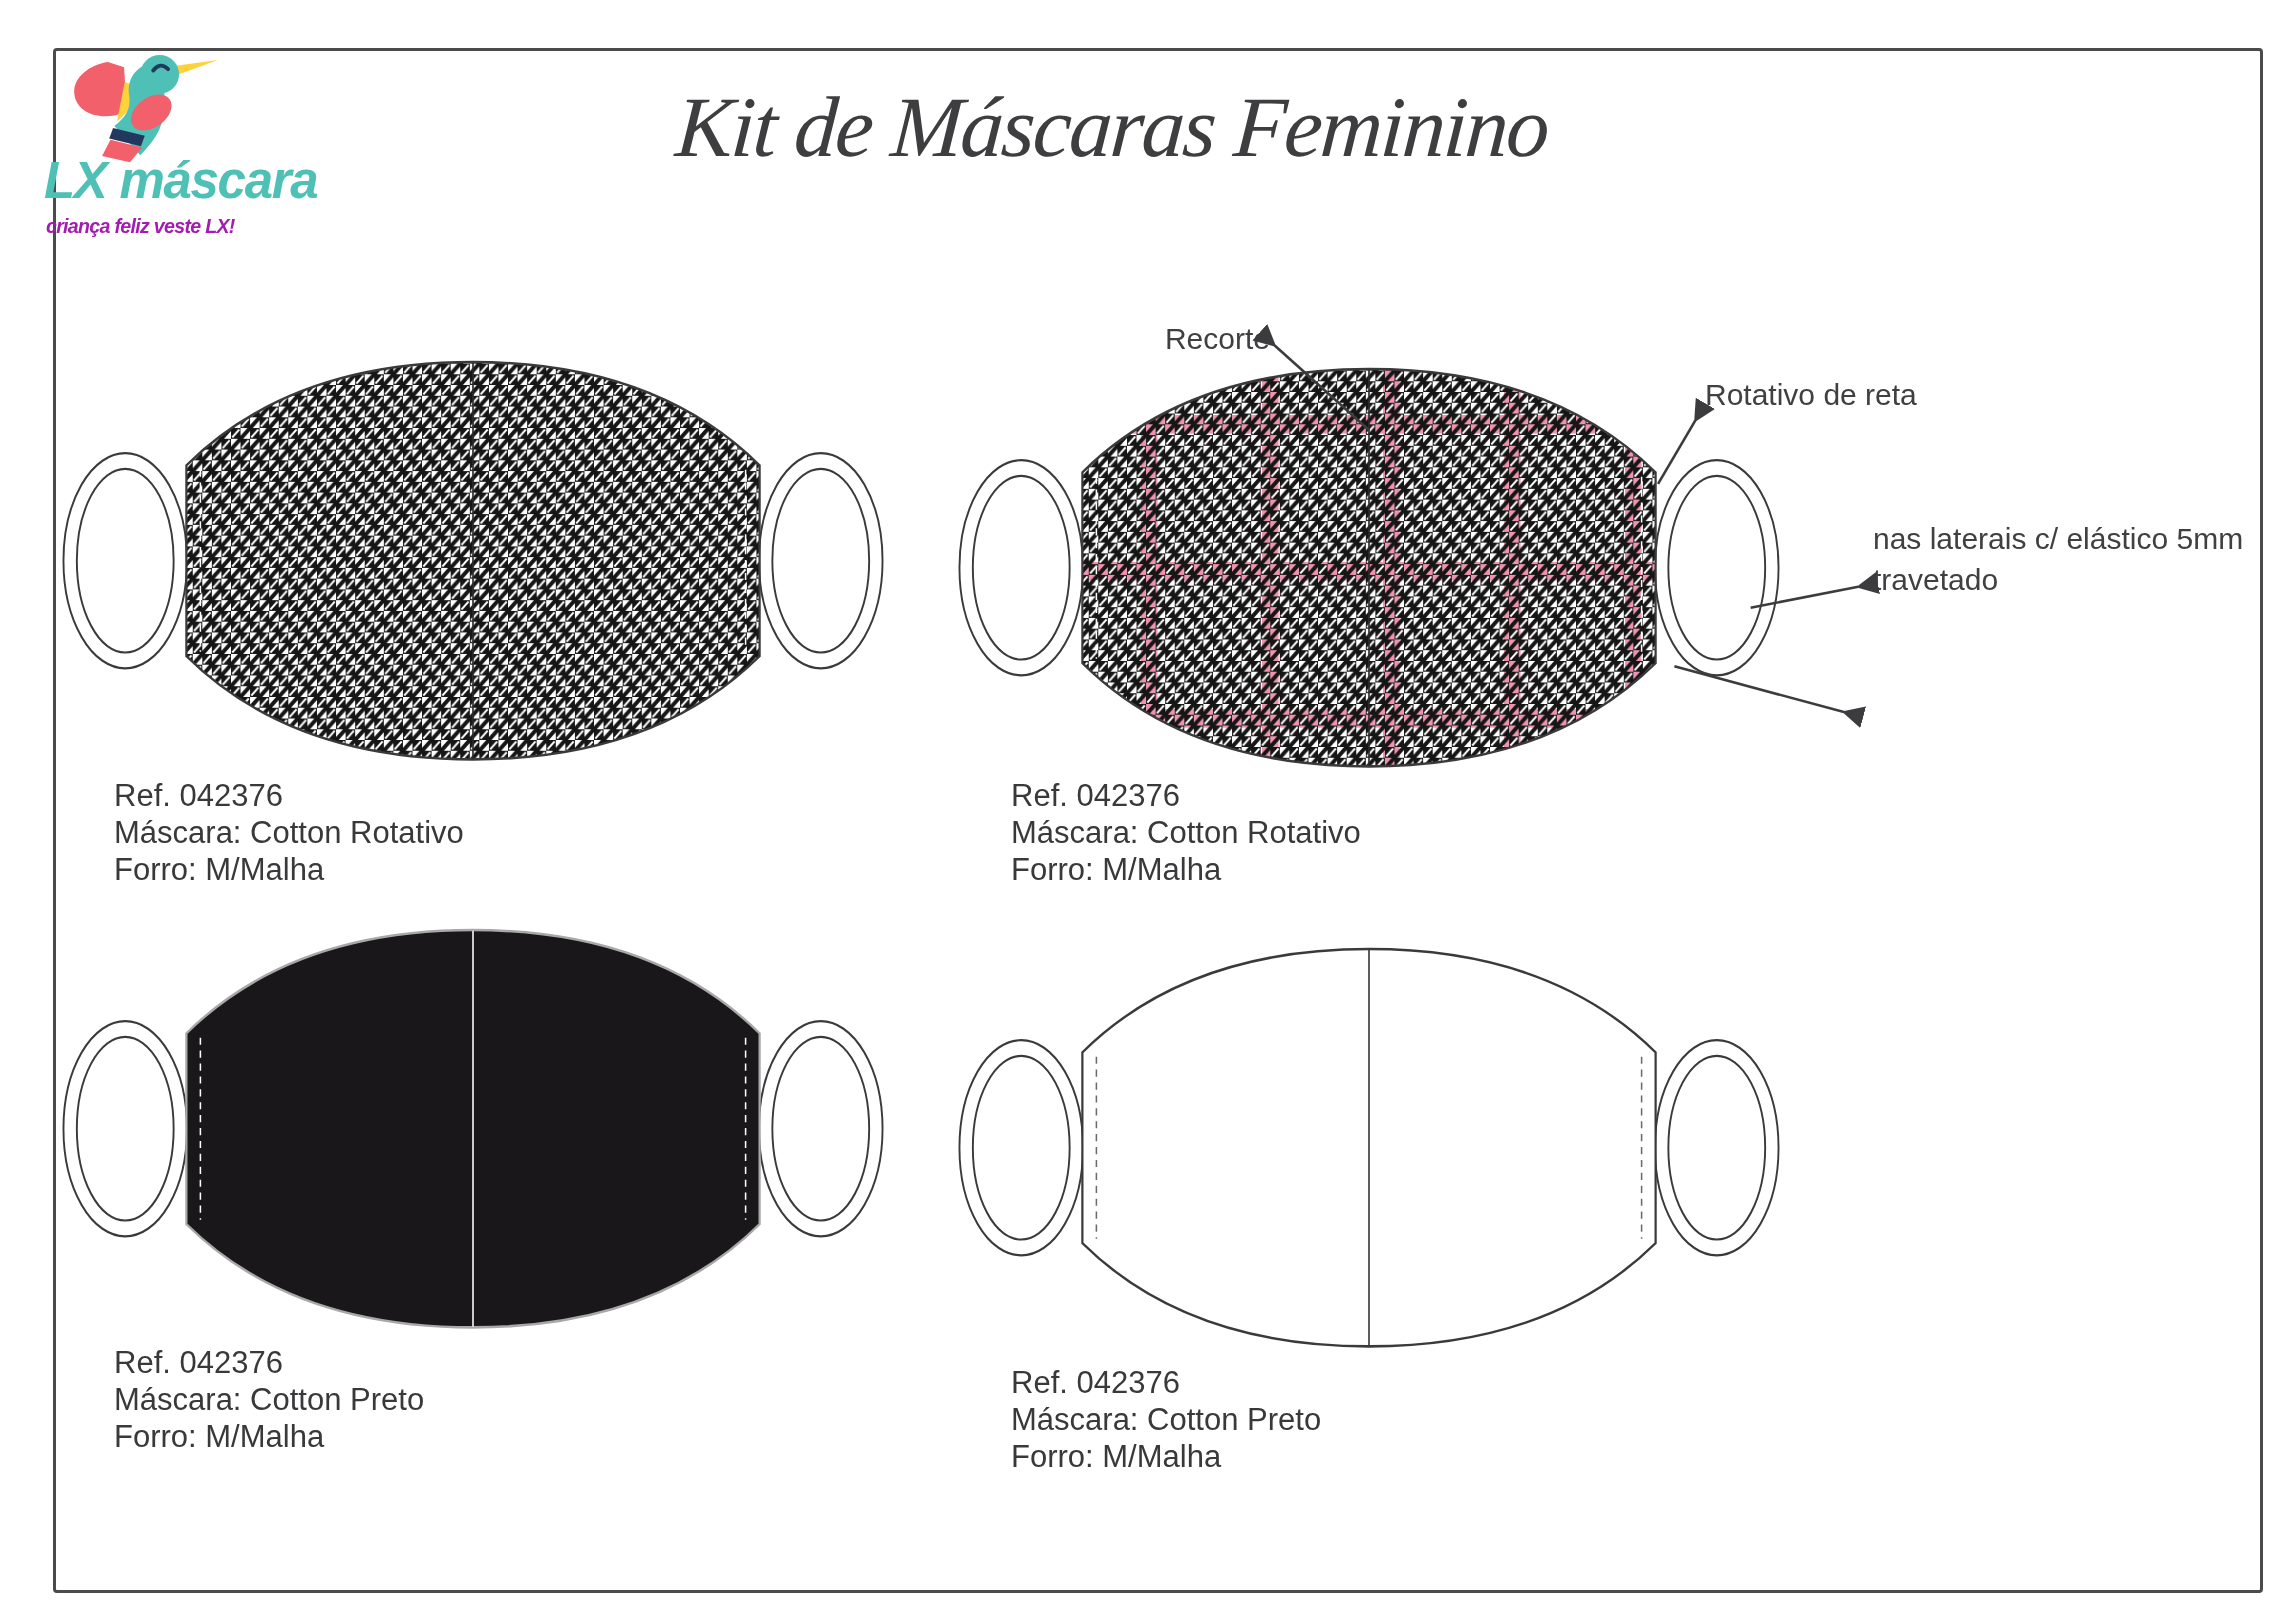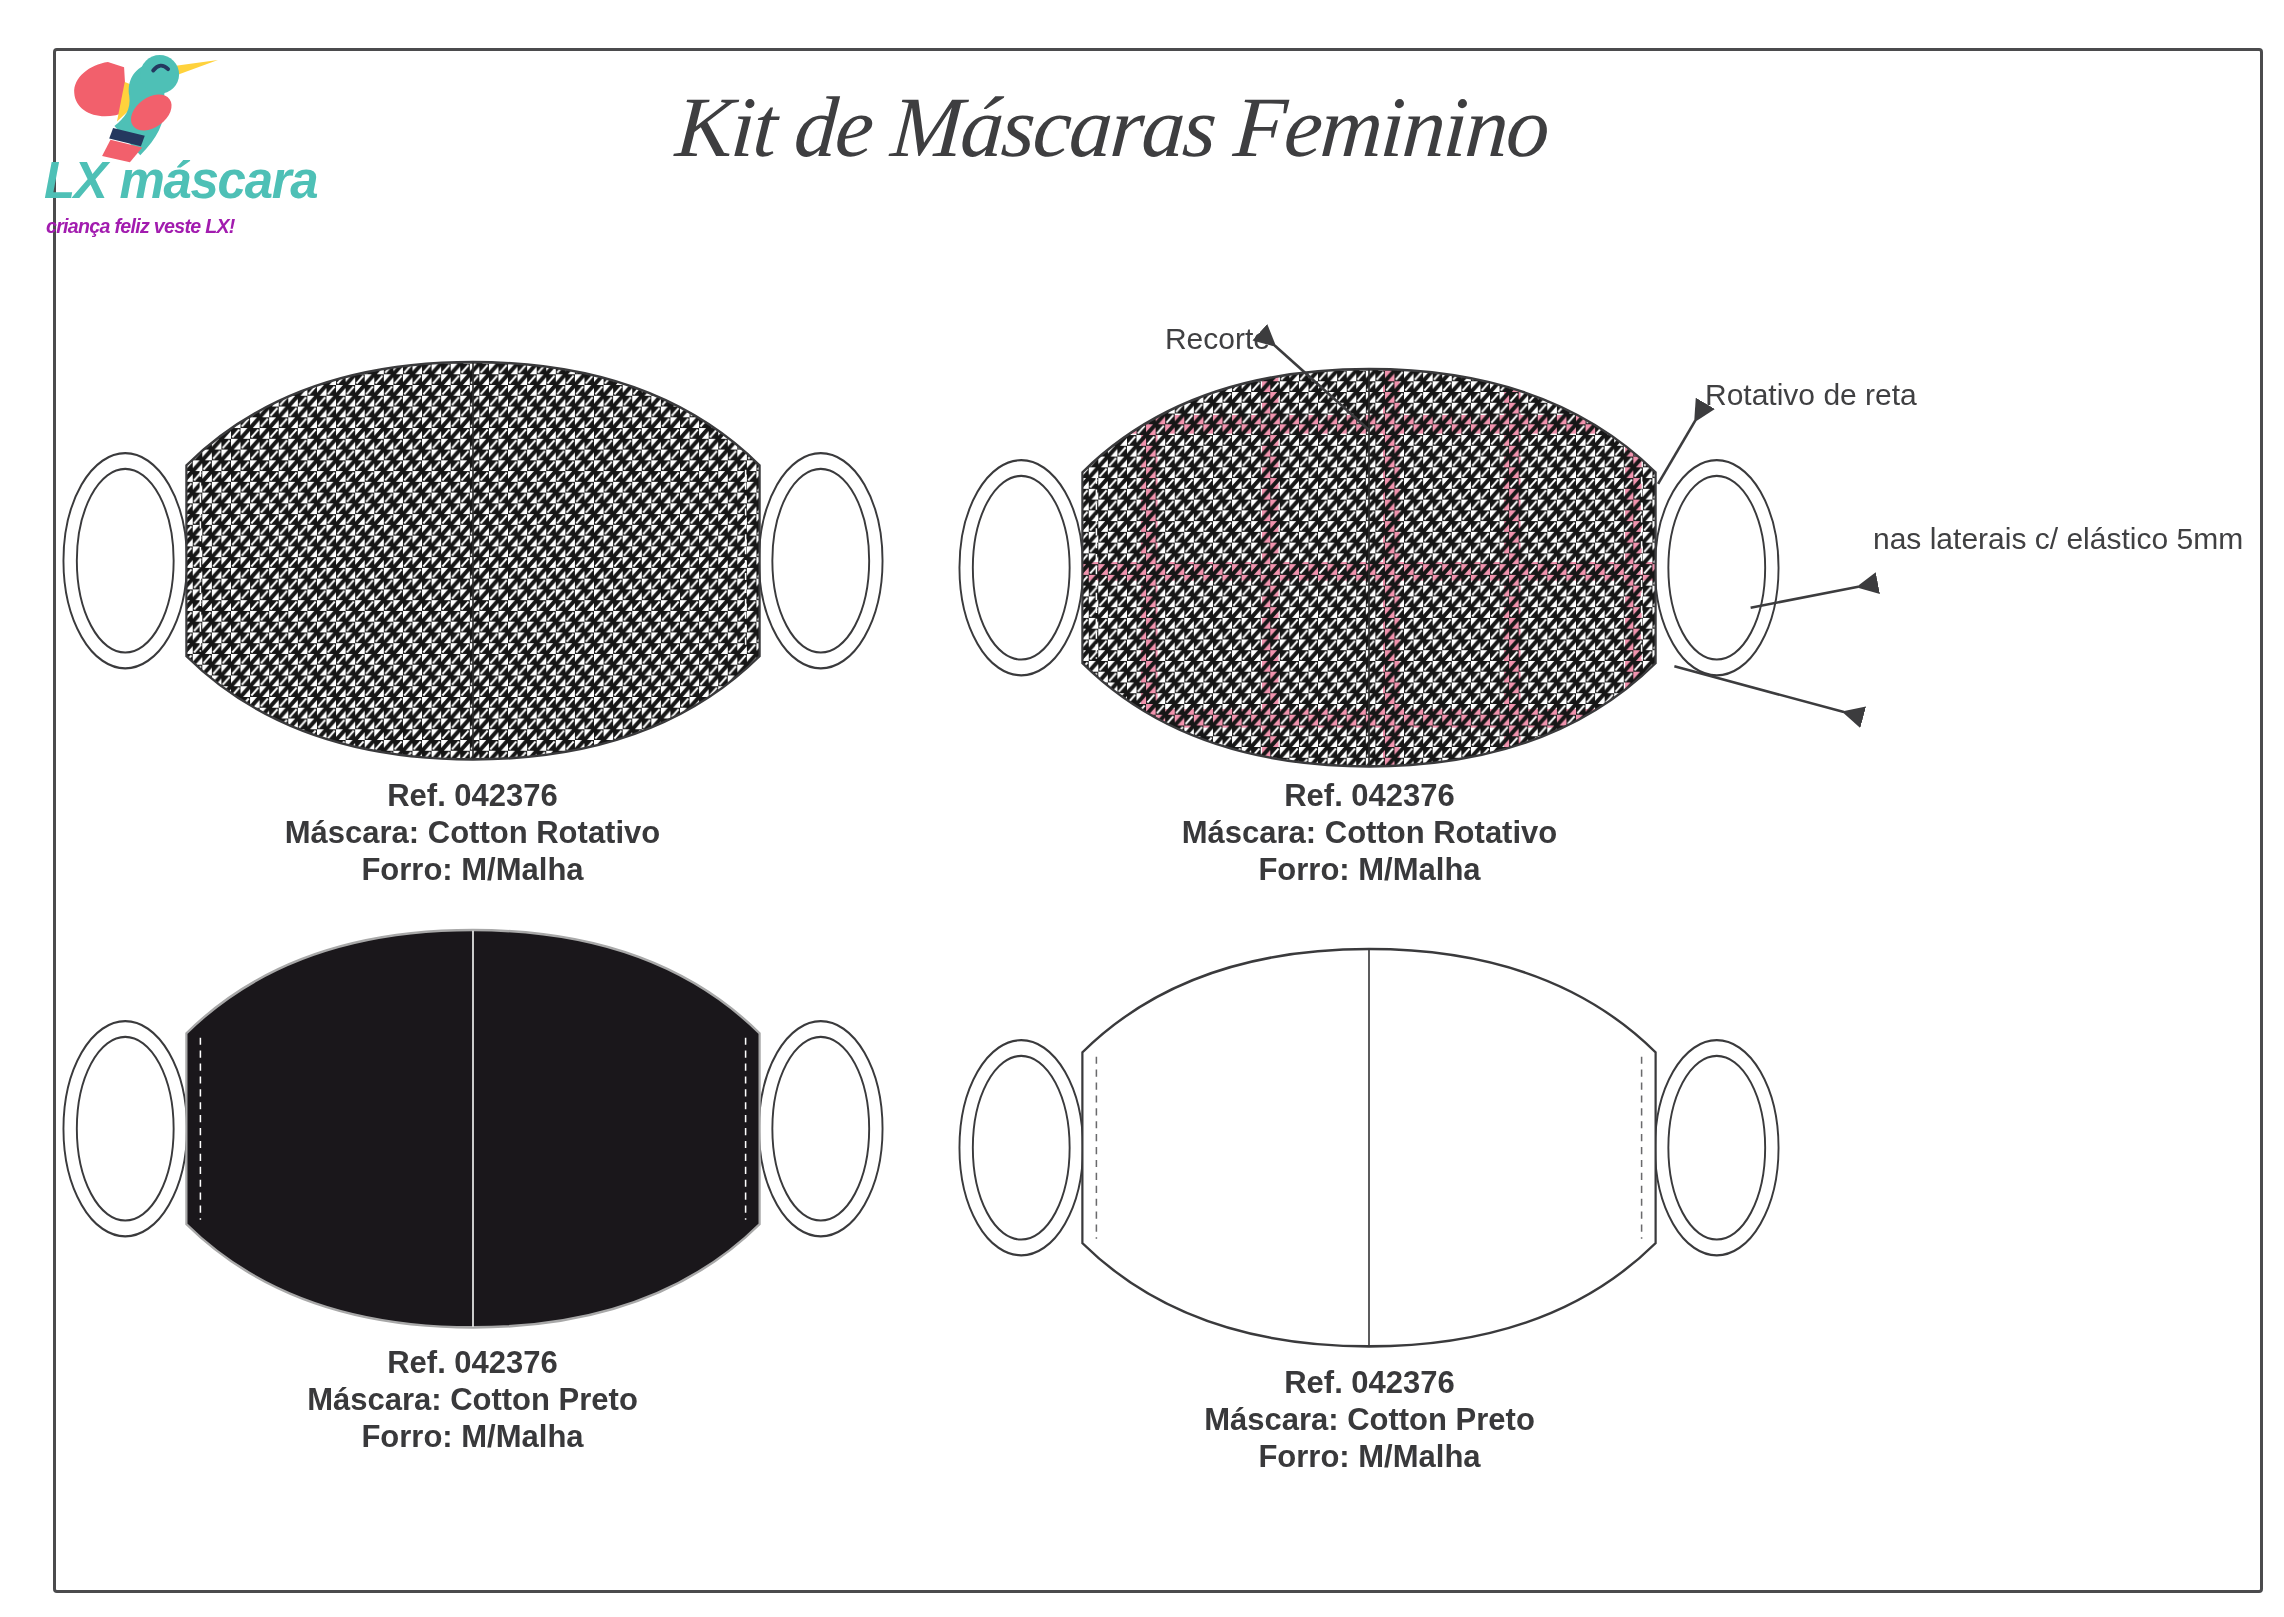--- a/index.html
+++ b/index.html
@@ -27,22 +27,22 @@
   .title{
     position:absolute;left:561px;top:77px;width:1102px;margin:0;
     text-align:center;font-family:"Liberation Serif", serif;font-style:italic;
     font-weight:normal;font-size:86px;letter-spacing:-2px;color:#3e3e40;
     transform:skewX(-4deg);white-space:nowrap;
   }
   
   .mask-drawing{position:absolute;width:828px;height:502px;}
   .mask-drawing svg{display:block;width:100%;height:100%;}
   .mask-label{
-    position:absolute;width:717px;text-align:center;
-    font-size:31px;font-weight:bold;line-height:37px;color:#39393b;white-space:nowrap;
+    position:absolute;width:717px;text-align:left;
+    font-size:31px;font-weight:normal;line-height:37px;color:#39393b;white-space:nowrap;
   }
   
   .callout{
     position:absolute;font-size:30px;line-height:41px;color:#404042;white-space:nowrap;
   }
   .callout.right-aligned{text-align:right;}
   .arrow-overlay{position:absolute;left:0;top:0;width:2284px;height:1617px;pointer-events:none;}
 </style>
 </head>
 <body>
@@ -201,20 +201,21 @@
   <div class="mask-label" style="left:1011px;top:1364px">
     <div>Ref. 042376</div>
     <div>Máscara: Cotton Preto</div>
     <div>Forro: M/Malha</div>
   </div>
 
   <div class="callout right-aligned" style="left:1082px;top:318px;width:188px">Recorte</div>
   <div class="callout" style="left:1705px;top:374px">Rotativo de reta</div>
   <div class="callout" style="left:1873px;top:518px">
     <div>nas laterais c/ elástico 5mm</div>
+    <div>travetado</div>
   </div>
 
   <svg class="arrow-overlay" viewBox="0 0 3503 2480">
     <defs>
       <marker id="ah" viewBox="0 0 10 10" refX="1" refY="5" markerWidth="8.5" markerHeight="8.5" orient="auto-start-reverse">
         <path d="M10 0 L0 5 L10 10 z" fill="#3c3c3e"></path>
       </marker>
     </defs>
     <line x1="1955" y1="530" x2="2100" y2="660" stroke="#3c3c3e" stroke-width="4" marker-start="url(#ah)"></line>
     <line x1="2600" y1="645" x2="2543" y2="742" stroke="#3c3c3e" stroke-width="4" marker-start="url(#ah)"></line>

